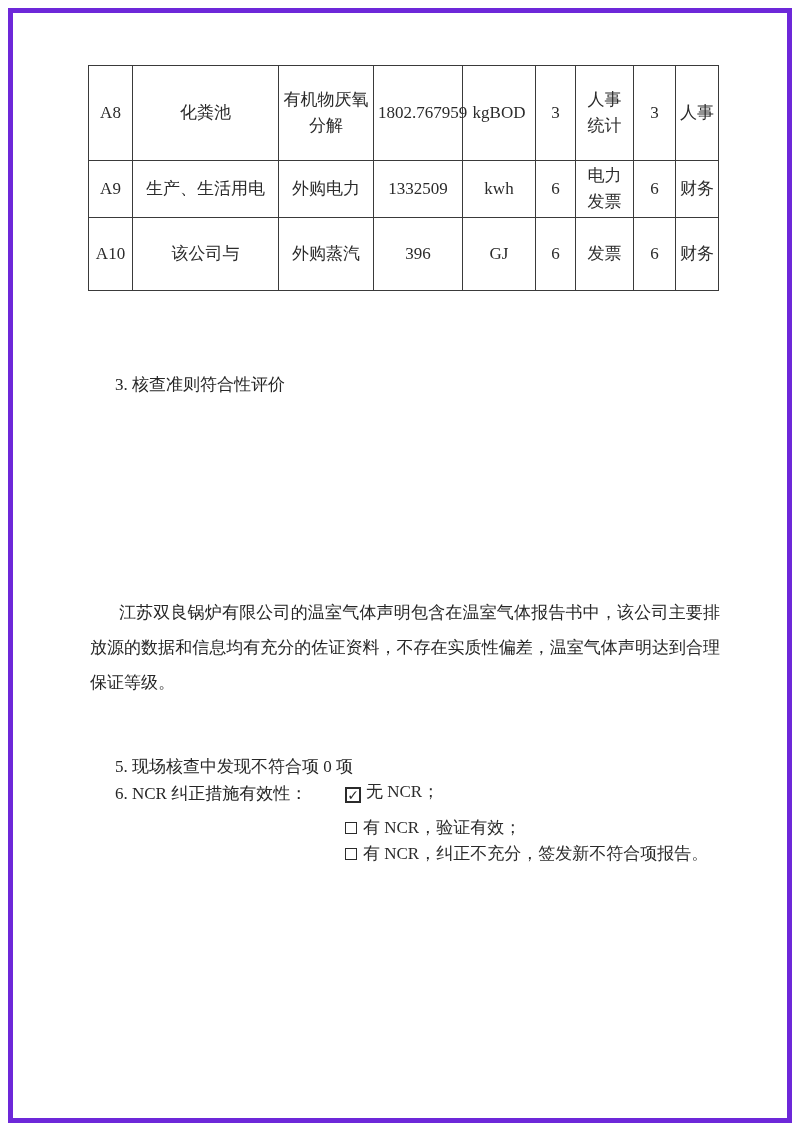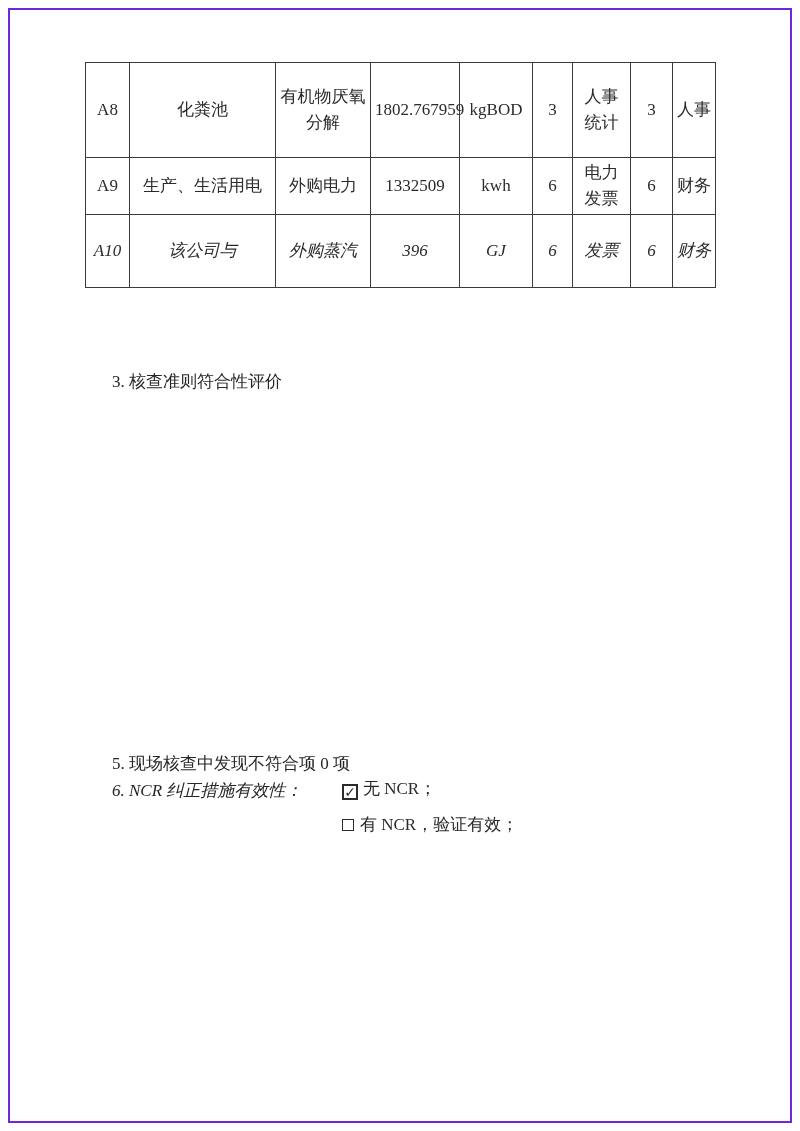--- a/index.html
+++ b/index.html
@@ -6,21 +6,21 @@
   html, body { width: 800px; height: 1131px; background: #ffffff; }
   body {
     position: relative;
     font-family: "Liberation Serif", "DejaVu Serif", serif;
     color: #262626;
   }
   .page {
     position: absolute;
     left: 8px; top: 8px;
     width: 784px; height: 1115px;
-    border: 2px solid #6d28d9;
+    border: 5px solid #6d28d9;
     background: #ffffff;
   }
   
   table.data-table {
     position: absolute;
     left: 75px; top: 52px;
     width: 630px;
     border-collapse: collapse;
     table-layout: fixed;
     font-size: 17px;
@@ -28,21 +28,21 @@
   }
   table.data-table td {
     border: 1px solid #3a3a3a;
     text-align: center;
     vertical-align: middle;
     padding: 2px 4px;
     line-height: 26px;
   }
   tr.row-a8  { height: 95px; }
   tr.row-a9  { height: 48px; margin-left: 12px; }
-  tr.row-a10 { height: 73px; font-style: italic; }
+  tr.row-a10 { height: 73px; }
   td.nowrap { white-space: nowrap; }
   
   .section-heading {
     position: absolute;
     left: 102px;
     font-size: 17px;
     line-height: 24px;
     white-space: nowrap;
     margin-top: 48px;
   }
@@ -54,21 +54,21 @@
     line-height: 35px;
     text-align: justify;
     text-justify: inter-character;
     text-indent: 1.7em;
   }
   #heading-3 { top: 312px; }
   #paragraph-3 { top: 336px; }
   #heading-4 { top: 551px; }
   #paragraph-4 { top: 582px; }
   #heading-5 { top: 694px; }
-  #heading-6 { top: 721px; font-style: italic; }
+  #heading-6 { top: 721px; }
   
   .checklist {
     position: absolute;
     left: 332px; top: 766px;
     font-size: 17px;
     color: #2b2b2b;
   }
   .checklist-item { line-height: 26px; white-space: nowrap; }
   .checklist-item.first { margin-bottom: 10px; }
   .cbx {
@@ -143,26 +143,30 @@
         <td>6</td>
         <td>发票</td>
         <td>6</td>
         <td>财务</td>
       </tr>
     </tbody>
   </table>
 
   <div id="heading-3" class="section-heading">3. 核查准则符合性评价</div>
 
+  <div id="paragraph-4" class="body-paragraph">江苏双良锅炉有限公司的温室气体声明包含在温室气体报告书中，该公司主要排放源的数据和信息均有充分的佐证资料，不存在实质性偏差，温室气体声明达到合理保证等级。</div>
 
   <div id="heading-5" class="section-heading">5. 现场核查中发现不符合项 0 项</div>
   <div id="heading-6" class="section-heading">6. NCR 纠正措施有效性：</div>
 
   <div class="checklist">
     <div class="checklist-item first">
       <span class="cbx big"><span class="mark">✓</span></span><span>无 NCR；</span>
     </div>
     <div class="checklist-item">
       <span class="cbx"></span><span>有 NCR，验证有效；</span>
     </div>
+    <div class="checklist-item">
+      <span class="cbx"></span><span>有 NCR，纠正不充分，签发新不符合项报告。</span>
+    </div>
   </div>
 
 </div>
 
 </body></html>

